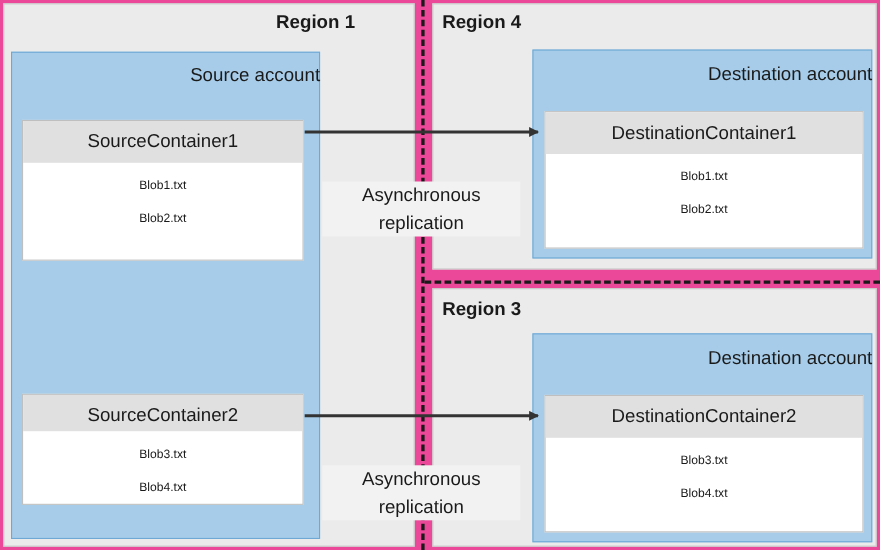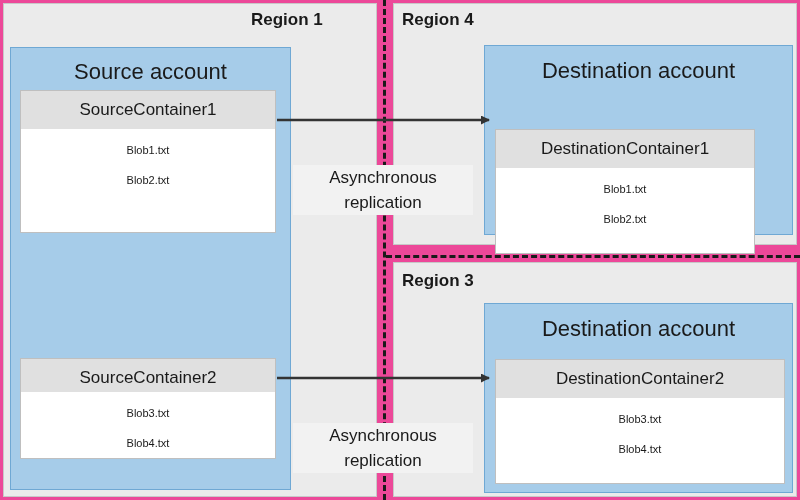--- a/index.html
+++ b/index.html
@@ -40,22 +40,22 @@
   .account {
     position: absolute;
     background: #A6CCE9;
     border: 1px solid #6FA8D4;
     box-sizing: border-box;
   }
   .account-title {
     position: absolute;
     left: 0;
     right: 0;
-    text-align: center;
-    font-size: 22px;
+    text-align: right;
+    font-size: 17px;
     color: #1A1A1A;
     white-space: nowrap;
   }
 
   
   .container-box {
     position: absolute;
     background: #FFFFFF;
     border: 1px solid #BFBFBF;
     box-sizing: border-box;
@@ -119,21 +119,21 @@
 <body>
 
 <div id="canvas">
 
   <div class="region" style="left:3px; top:3px; width:374px; height:494px;"></div>
   <div class="region-title" style="left:251px; top:10px;">Region 1</div>
 
   <div class="account" style="left:10px; top:47px; width:281px; height:443px;"></div>
   <div class="account-title" style="left:10px; width:281px; top:59px;">Source account</div>
 
-  <div class="container-box" style="left:20px; top:90px; width:256px; height:143px;">
+  <div class="container-box" style="left:20px; top:109px; width:256px; height:128px;">
     <div class="container-header">SourceContainer1</div>
     <div class="container-body">
       <span class="blob">Blob1.txt</span>
       <span class="blob">Blob2.txt</span>
     </div>
   </div>
 
   <div class="container-box" style="left:20px; top:358px; width:256px; height:101px;">
     <div class="container-header">SourceContainer2</div>
     <div class="container-body">
@@ -141,21 +141,21 @@
       <span class="blob">Blob4.txt</span>
     </div>
   </div>
 
   <div class="region" style="left:393px; top:3px; width:404px; height:242px;"></div>
   <div class="region-title" style="left:402px; top:10px;">Region 4</div>
 
   <div class="account" style="left:484px; top:45px; width:309px; height:190px;"></div>
   <div class="account-title" style="left:484px; width:309px; top:58px;">Destination account</div>
 
-  <div class="container-box" style="left:495px; top:101px; width:260px; height:125px;margin-top:28px;">
+  <div class="container-box" style="left:495px; top:101px; width:290px; height:125px;">
     <div class="container-header">DestinationContainer1</div>
     <div class="container-body">
       <span class="blob">Blob1.txt</span>
       <span class="blob">Blob2.txt</span>
     </div>
   </div>
 
   <div class="region" style="left:393px; top:262px; width:404px; height:235px;"></div>
   <div class="region-title" style="left:402px; top:271px;">Region 3</div>
 

